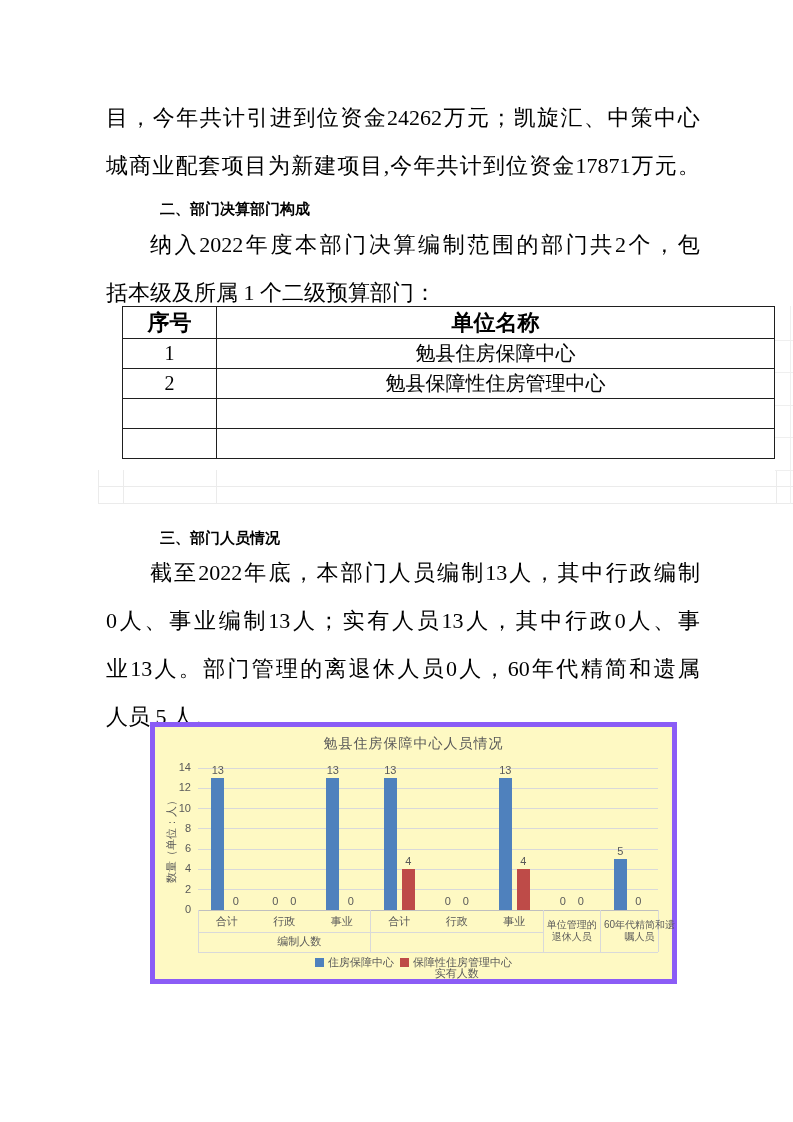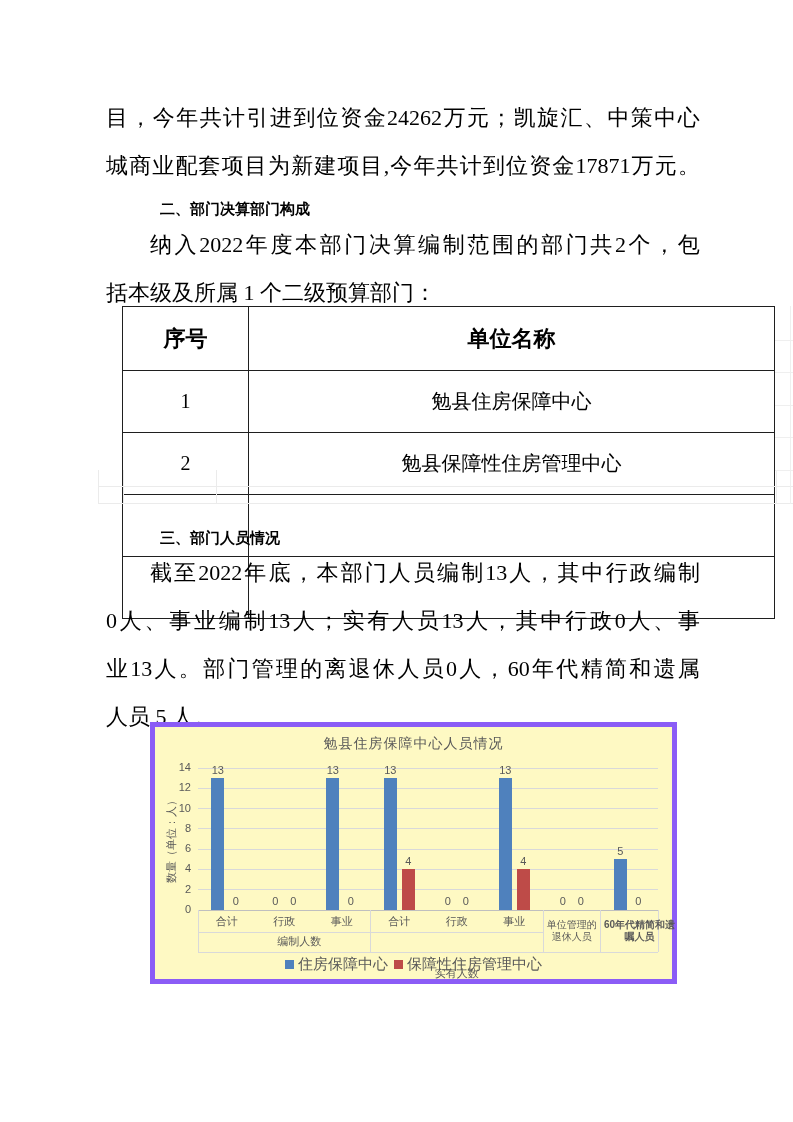--- a/index.html
+++ b/index.html
@@ -8,21 +8,21 @@
   
   .tline{position:absolute;left:106px;width:594px;height:30px;box-sizing:border-box;
          font-size:22px;line-height:30px;white-space:nowrap;}
   .flexjust{display:flex;justify-content:space-between;white-space:normal;}
   .indent{padding-left:44px;}
   .hline{position:absolute;left:106px;width:594px;height:32px;box-sizing:border-box;padding-left:54px;
          font-family:Liberation Serif, serif;font-weight:bold;
          font-size:15px;line-height:32px;white-space:nowrap;}
   
   .doc-table{position:absolute;left:122px;top:306px;width:653px;border-collapse:collapse;table-layout:fixed;}
-  .doc-table td{border:1.5px solid #1f1f1f;text-align:center;vertical-align:middle;padding:16px;overflow:hidden;}
+  .doc-table td{border:1.5px solid #1f1f1f;text-align:center;vertical-align:middle;padding:0;overflow:hidden;}
   .doc-table td.hd{font-family:"Liberation Sans","DejaVu Sans",sans-serif;font-weight:bold;
                    font-size:22px;height:31px;}
   .doc-table td.bd{font-size:20px;height:29px;}
   .col-num{width:93px;}
   
   .faint-grid{position:absolute;left:98px;top:470px;width:694px;height:34px;border-left:1px solid #EBEBEB;}
   .faint-row{height:16px;border-bottom:1px solid #EBEBEB;}
   .fv{position:absolute;top:0;width:1px;height:34px;background:#EBEBEB;}
   .fh{position:absolute;left:775px;width:18px;height:1px;background:#EFEFEF;}
   .fvr{position:absolute;left:790px;top:306px;width:1px;height:198px;background:#EFEFEF;}
@@ -31,21 +31,21 @@
          border:5px solid #8b5cf6;font-family:"Liberation Sans","DejaVu Sans",sans-serif;color:#595959;}
   .abs{position:absolute;}
   .ct{position:absolute;top:8px;left:0;width:100%;text-align:center;font-size:14px;letter-spacing:1px;}
   .cyl{position:absolute;left:-64px;top:105px;width:160px;height:14px;text-align:center;font-size:11px;
        transform:rotate(-90deg);}
   .tick{text-align:right;font-size:11px;line-height:13px;}
   .vlab{width:26px;text-align:center;font-size:11px;line-height:13px;}
   .clab{text-align:center;font-size:11px;line-height:13px;}
   .tall{display:flex;align-items:center;justify-content:center;text-align:center;
         font-size:10px;line-height:12px;word-break:break-all;box-sizing:border-box;padding:0 1px;}
-  .legend{display:flex;justify-content:center;align-items:center;gap:6px;font-size:15px;text-align:center;}
+  .legend{display:flex;justify-content:center;align-items:center;gap:6px;font-size:11px;text-align:center;}
   .legend-item{display:flex;align-items:center;}
   .sw{width:9px;height:9px;display:inline-block;margin-right:4px;}
 </style>
 </head>
 <body>
 
 <div class="page">
 
   <div class="tline jline flexjust" style="top:103px">
       <span>目</span>
@@ -302,21 +302,21 @@
       <div class="abs clab" style="left: 58px; top: 208px; width: 172.5px;">编制人数</div>
       <div class="abs" style="left: 215.5px; top: 204.5px; width: 172.5px; height: 1px; background: rgb(217, 217, 217);"></div>
       <div class="abs clab" style="left: 215.5px; top: 208px; width: 172.5px; margin-top: 32px;">实有人数</div>
       <div class="abs clab" style="left: 43px; top: 188px; width: 57.5px;">合计</div>
       <div class="abs clab" style="left: 100.5px; top: 188px; width: 57.5px;">行政</div>
       <div class="abs clab" style="left: 158px; top: 188px; width: 57.5px;">事业</div>
       <div class="abs clab" style="left: 215.5px; top: 188px; width: 57.5px;">合计</div>
       <div class="abs clab" style="left: 273px; top: 188px; width: 57.5px;">行政</div>
       <div class="abs clab" style="left: 330.5px; top: 188px; width: 57.5px;">事业</div>
       <div class="abs tall" style="left: 389px; top: 183px; width: 55.5px; height: 42px;">单位管理的退休人员</div>
-      <div class="abs tall" style="left: 446.5px; top: 183px; width: 76px; height: 42px; font-weight: bold;">60年代精简和遗嘱人员</div>
+      <div class="abs tall" style="left: 446.5px; top: 183px; width: 76px; height: 42px;">60年代精简和遗嘱人员</div>
       <div class="abs legend" style="left: 0px; top: 228px; width: 100%;">
         <div class="legend-item">
           <span class="sw" style="background: rgb(79, 129, 189);"></span>
           <span>住房保障中心</span>
         </div>
         <div class="legend-item">
           <span class="sw" style="background: rgb(190, 75, 72);"></span>
           <span>保障性住房管理中心</span>
         </div>
       </div>

